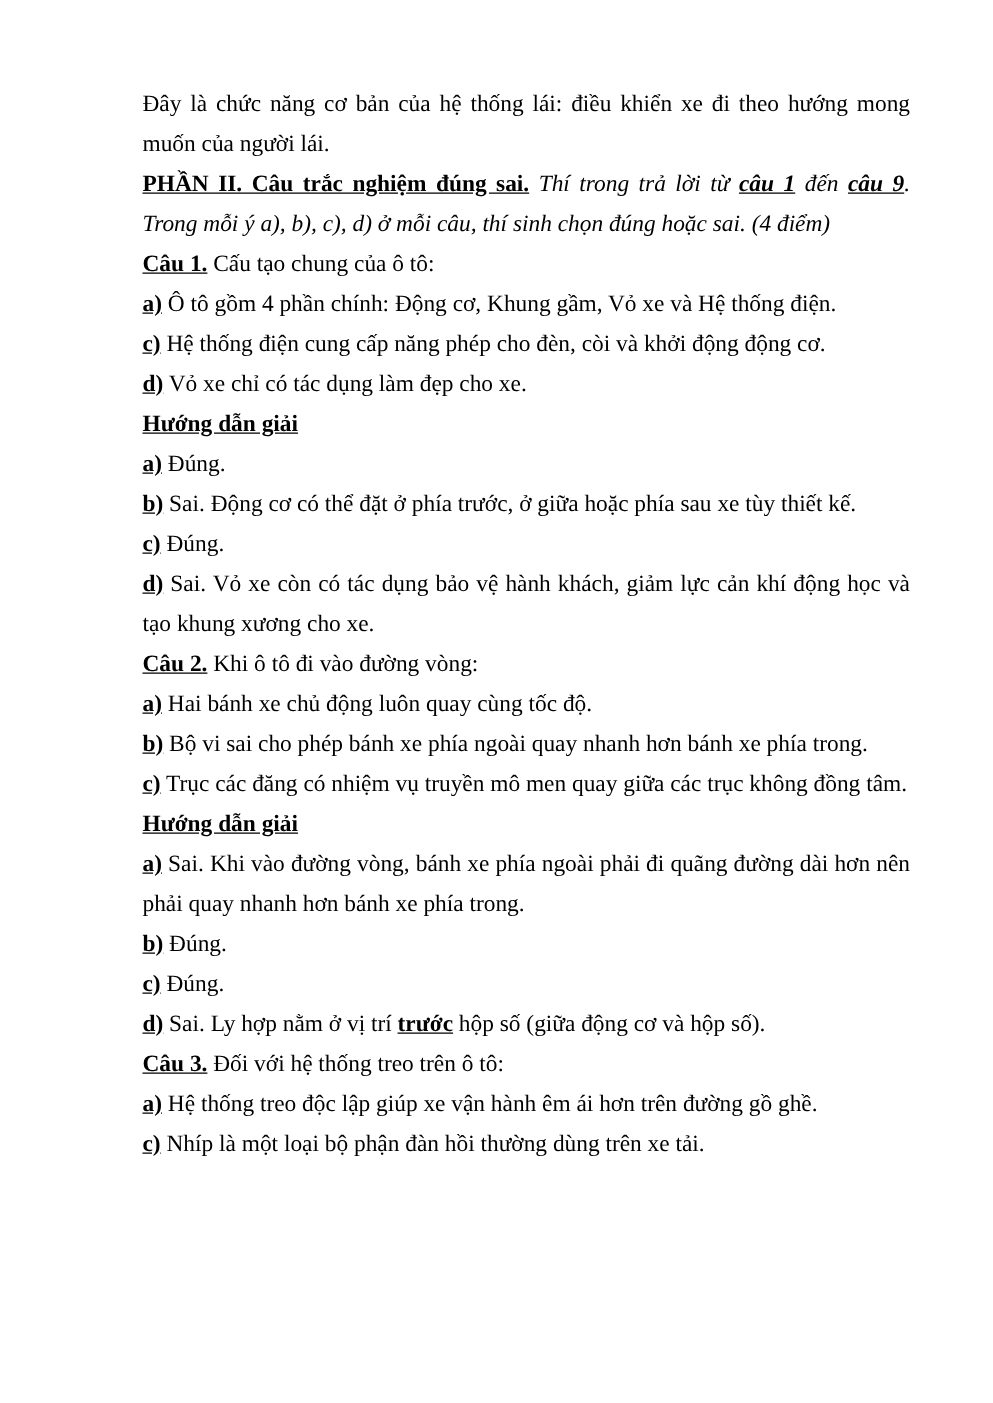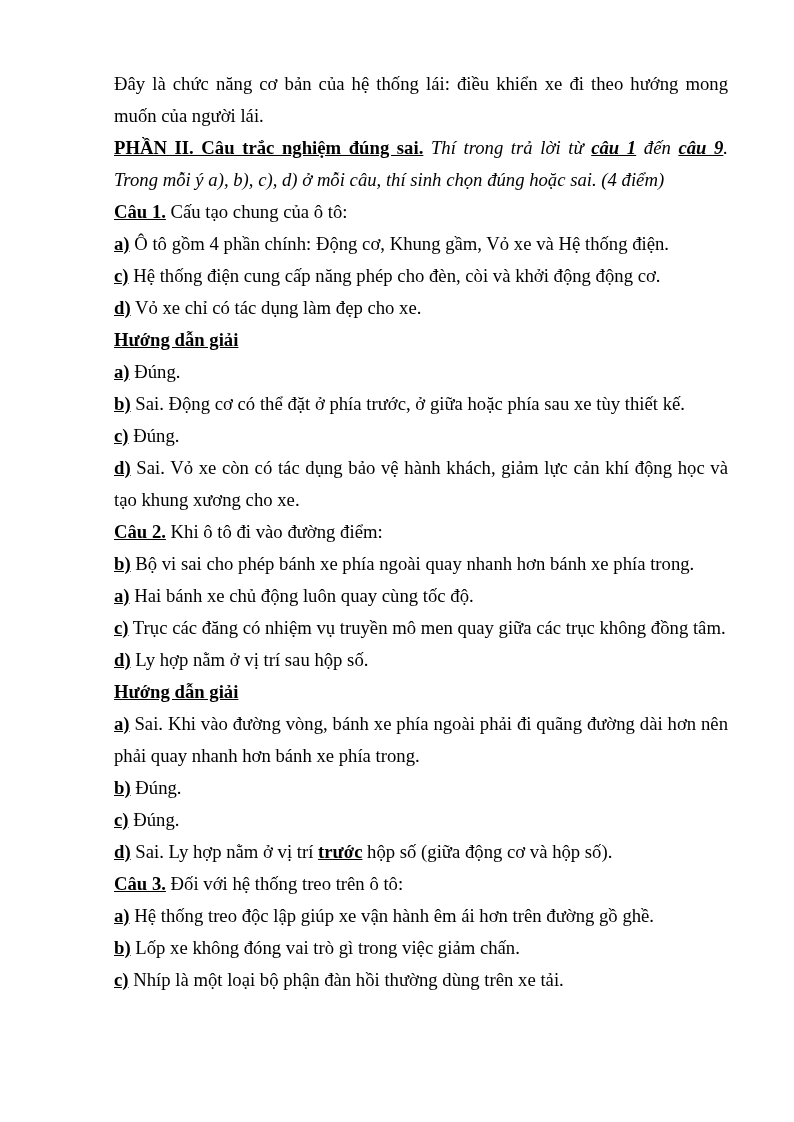--- a/index.html
+++ b/index.html
@@ -36,28 +36,26 @@
       <p><span class="b">PHẦN II. Câu trắc nghiệm đúng sai.</span><span class="i"> Thí trong trả lời từ </span><span class="b i">câu 1</span><span class="i"> đến </span><span class="b i">câu 9</span><span class="i">. Trong mỗi ý a), b), c), d) ở mỗi câu, thí sinh chọn đúng hoặc sai. (4 điểm)</span></p>
       <p><span class="b">Câu 1.</span><span> Cấu tạo chung của ô tô:</span></p>
       <p><span class="b">a)</span><span> Ô tô gồm 4 phần chính: Động cơ, Khung gầm, Vỏ xe và Hệ thống điện.</span></p>
       <p><span class="b">c)</span><span> Hệ thống điện cung cấp năng phép cho đèn, còi và khởi động động cơ.</span></p>
       <p><span class="b">d)</span><span> Vỏ xe chỉ có tác dụng làm đẹp cho xe.</span></p>
       <p><span class="b">Hướng dẫn giải</span></p>
       <p><span class="b">a)</span><span> Đúng.</span></p>
       <p><span class="b">b)</span><span> Sai. Động cơ có thể đặt ở phía trước, ở giữa hoặc phía sau xe tùy thiết kế.</span></p>
       <p><span class="b">c)</span><span> Đúng.</span></p>
       <p><span class="b">d)</span><span> Sai. Vỏ xe còn có tác dụng bảo vệ hành khách, giảm lực cản khí động học và tạo khung xương cho xe.</span></p>
-      <p><span class="b">Câu 2.</span><span> Khi ô tô đi vào đường điểm:</span></p>
+      <p><span class="b">Câu 2.</span><span> Khi ô tô đi vào đường vòng:</span></p>
+      <p><span class="b">a)</span><span> Hai bánh xe chủ động luôn quay cùng tốc độ.</span></p>
       <p><span class="b">b)</span><span> Bộ vi sai cho phép bánh xe phía ngoài quay nhanh hơn bánh xe phía trong.</span></p>
-      <p><span class="b">a)</span><span> Hai bánh xe chủ động luôn quay cùng tốc độ.</span></p>
       <p><span class="b">c)</span><span> Trục các đăng có nhiệm vụ truyền mô men quay giữa các trục không đồng tâm.</span></p>
-      <p><span class="b">d)</span><span> Ly hợp nằm ở vị trí sau hộp số.</span></p>
       <p><span class="b">Hướng dẫn giải</span></p>
       <p><span class="b">a)</span><span> Sai. Khi vào đường vòng, bánh xe phía ngoài phải đi quãng đường dài hơn nên phải quay nhanh hơn bánh xe phía trong.</span></p>
       <p><span class="b">b)</span><span> Đúng.</span></p>
       <p><span class="b">c)</span><span> Đúng.</span></p>
       <p><span class="b">d)</span><span> Sai. Ly hợp nằm ở vị trí </span><span class="b">trước</span><span> hộp số (giữa động cơ và hộp số).</span></p>
       <p><span class="b">Câu 3.</span><span> Đối với hệ thống treo trên ô tô:</span></p>
       <p><span class="b">a)</span><span> Hệ thống treo độc lập giúp xe vận hành êm ái hơn trên đường gồ ghề.</span></p>
-      <p><span class="b">b)</span><span> Lốp xe không đóng vai trò gì trong việc giảm chấn.</span></p>
       <p><span class="b">c)</span><span> Nhíp là một loại bộ phận đàn hồi thường dùng trên xe tải.</span></p>
     </main>
 </div>
 
 </body></html>

